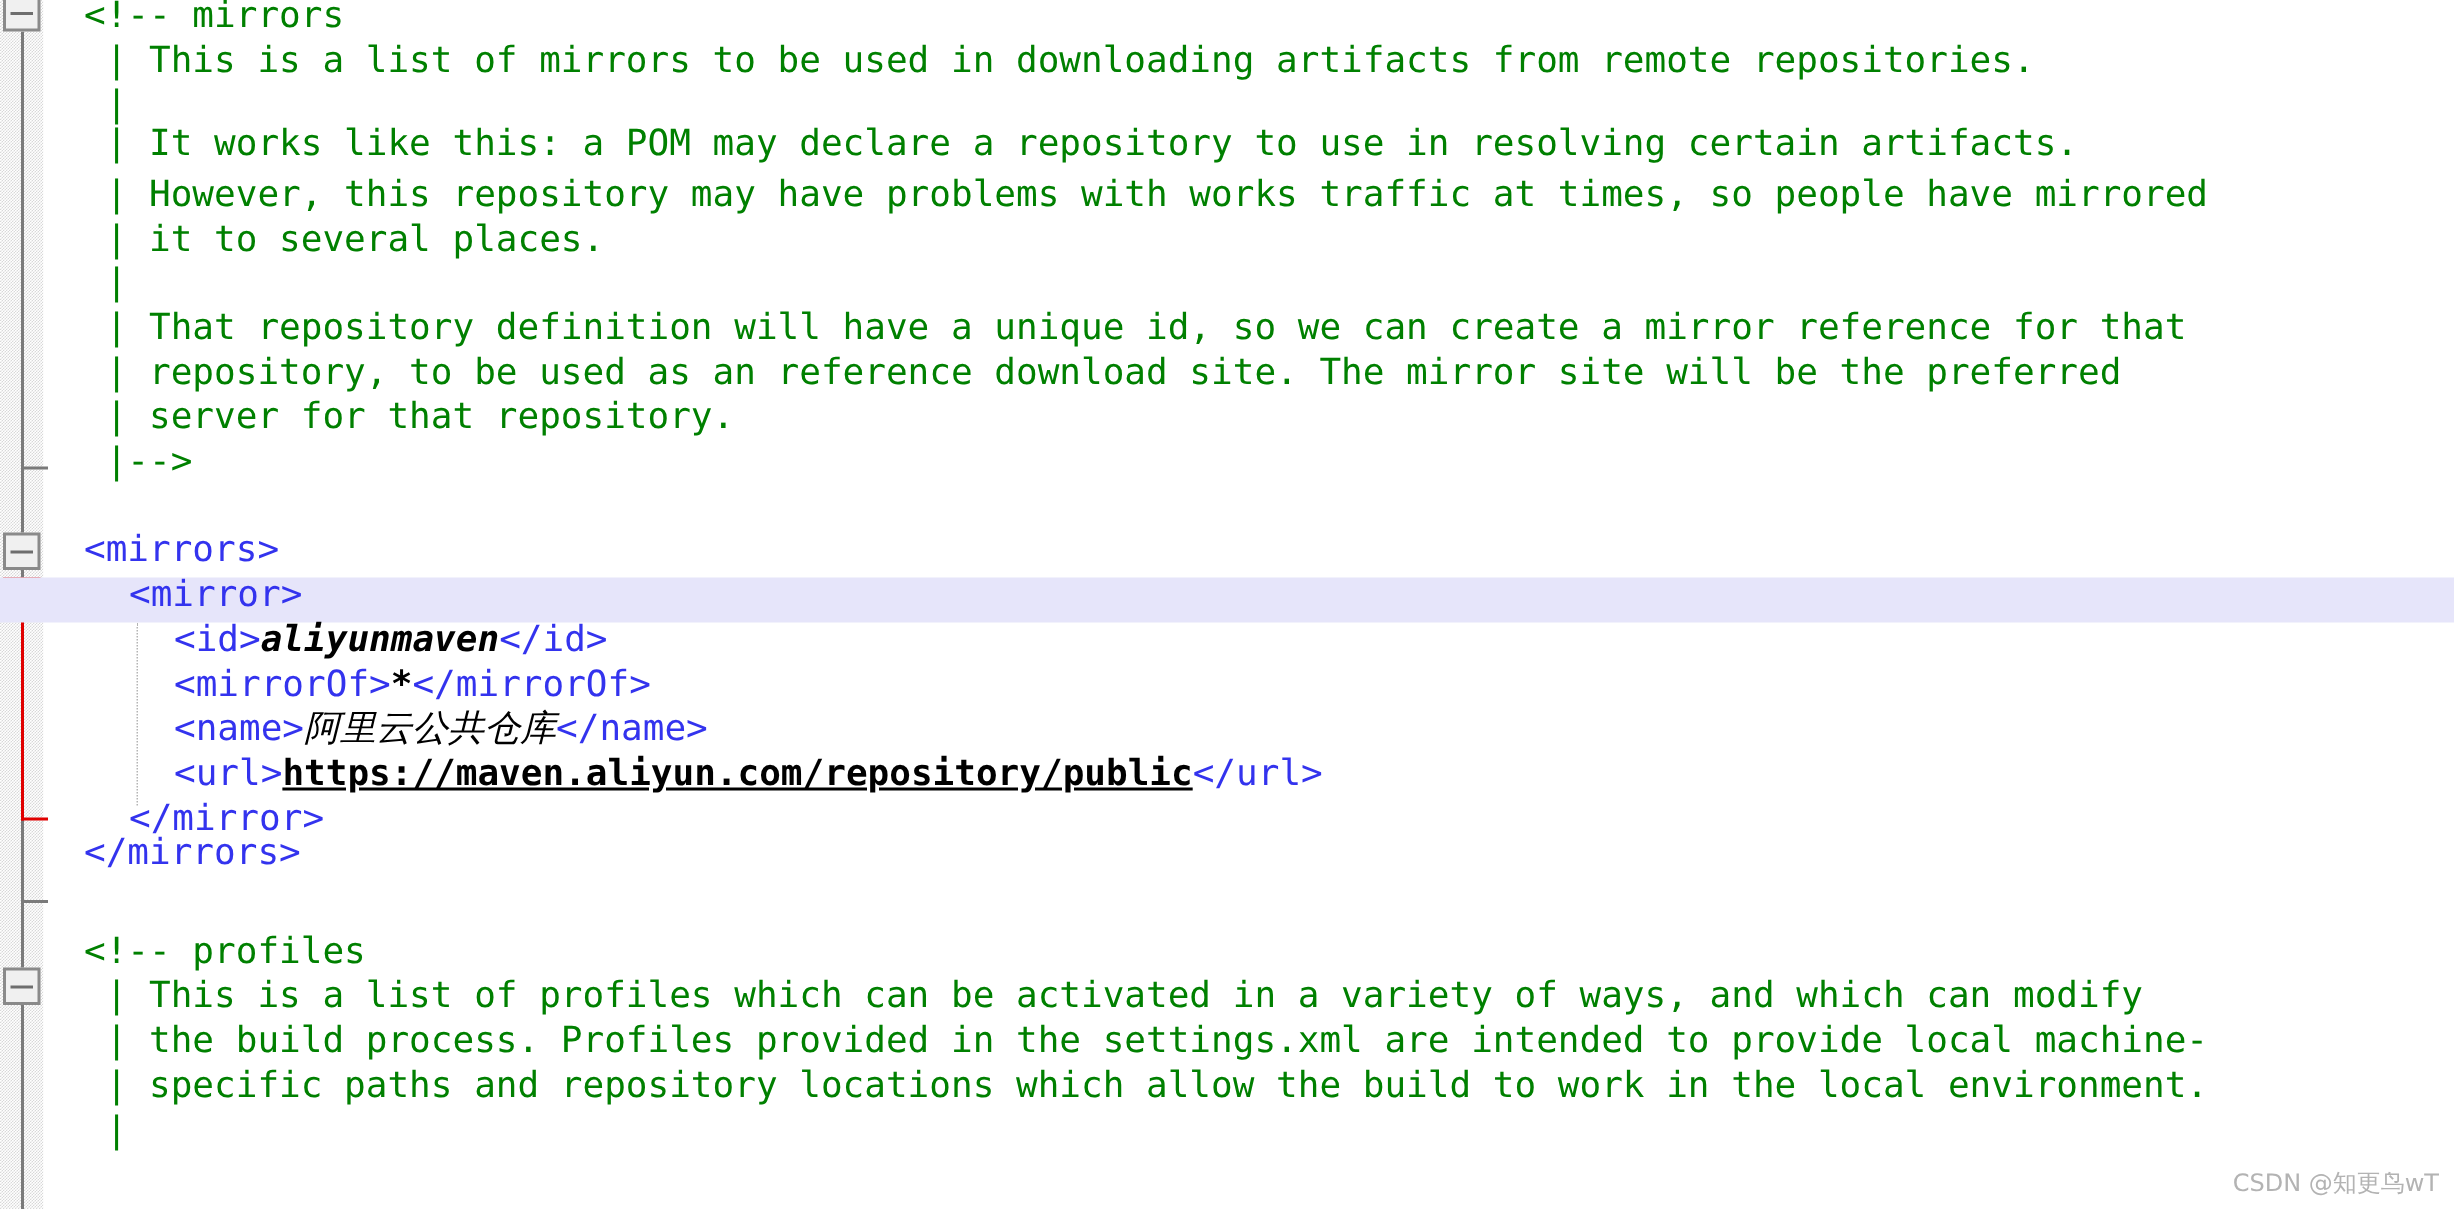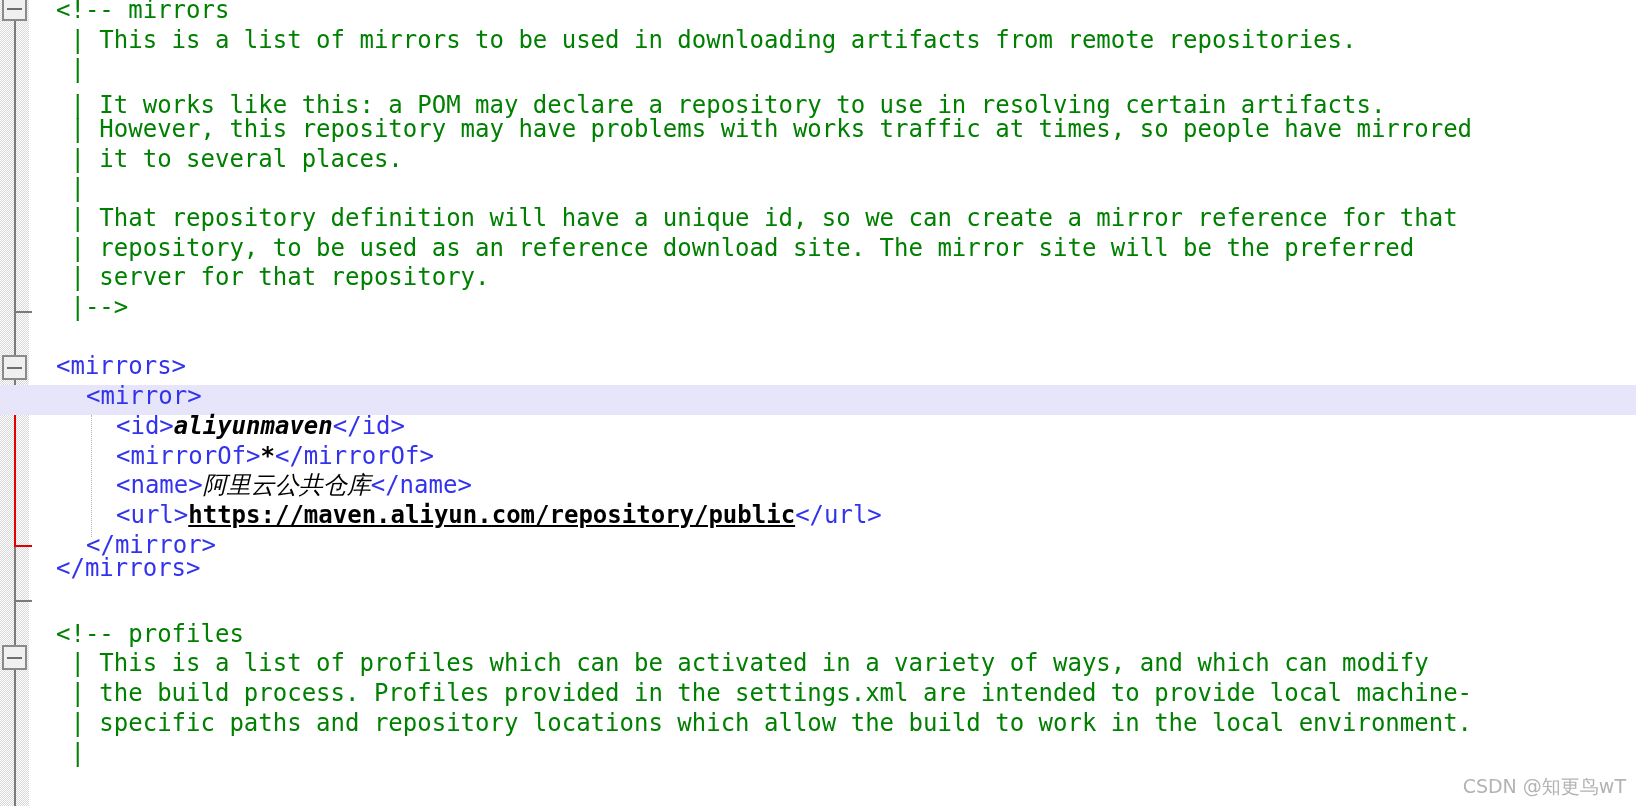--- a/index.html
+++ b/index.html
@@ -148,21 +148,21 @@
     border-left: 1px dotted #b4b4b4;
     z-index: 5;
   }
 
   
   .watermark {
     position: absolute;
     right: 10px;
     bottom: 6px;
     font-family: "DejaVu Sans", "Liberation Sans", sans-serif;
-    font-size: 19px;
+    font-size: 16px;
     color: #b3b3b3;
     z-index: 9;
     white-space: pre;
   }
 </style>
 </head>
 <body>
 
 <div id="editor">
 
@@ -206,21 +206,21 @@
 
     <div class="line" style="top:-4px;">
       <span class="txt cmt">&lt;!-- mirrors</span>
     </div>
     <div class="line" style="top:25.7px;">
       <span class="txt cmt"> | This is a list of mirrors to be used in downloading artifacts from remote repositories.</span>
     </div>
     <div class="line" style="top:55.4px;">
       <span class="txt cmt"> |</span>
     </div>
-    <div class="line" style="top:91px;">
+    <div class="line" style="top:81px;">
       <span class="txt cmt"> | It works like this: a POM may declare a repository to use in resolving certain artifacts.</span>
     </div>
     <div class="line" style="top:114.8px;">
       <span class="txt cmt"> | However, this repository may have problems with works traffic at times, so people have mirrored</span>
     </div>
     <div class="line" style="top:144.5px;">
       <span class="txt cmt"> | it to several places.</span>
     </div>
     <div class="line" style="top:174.2px;">
       <span class="txt cmt"> |</span>

